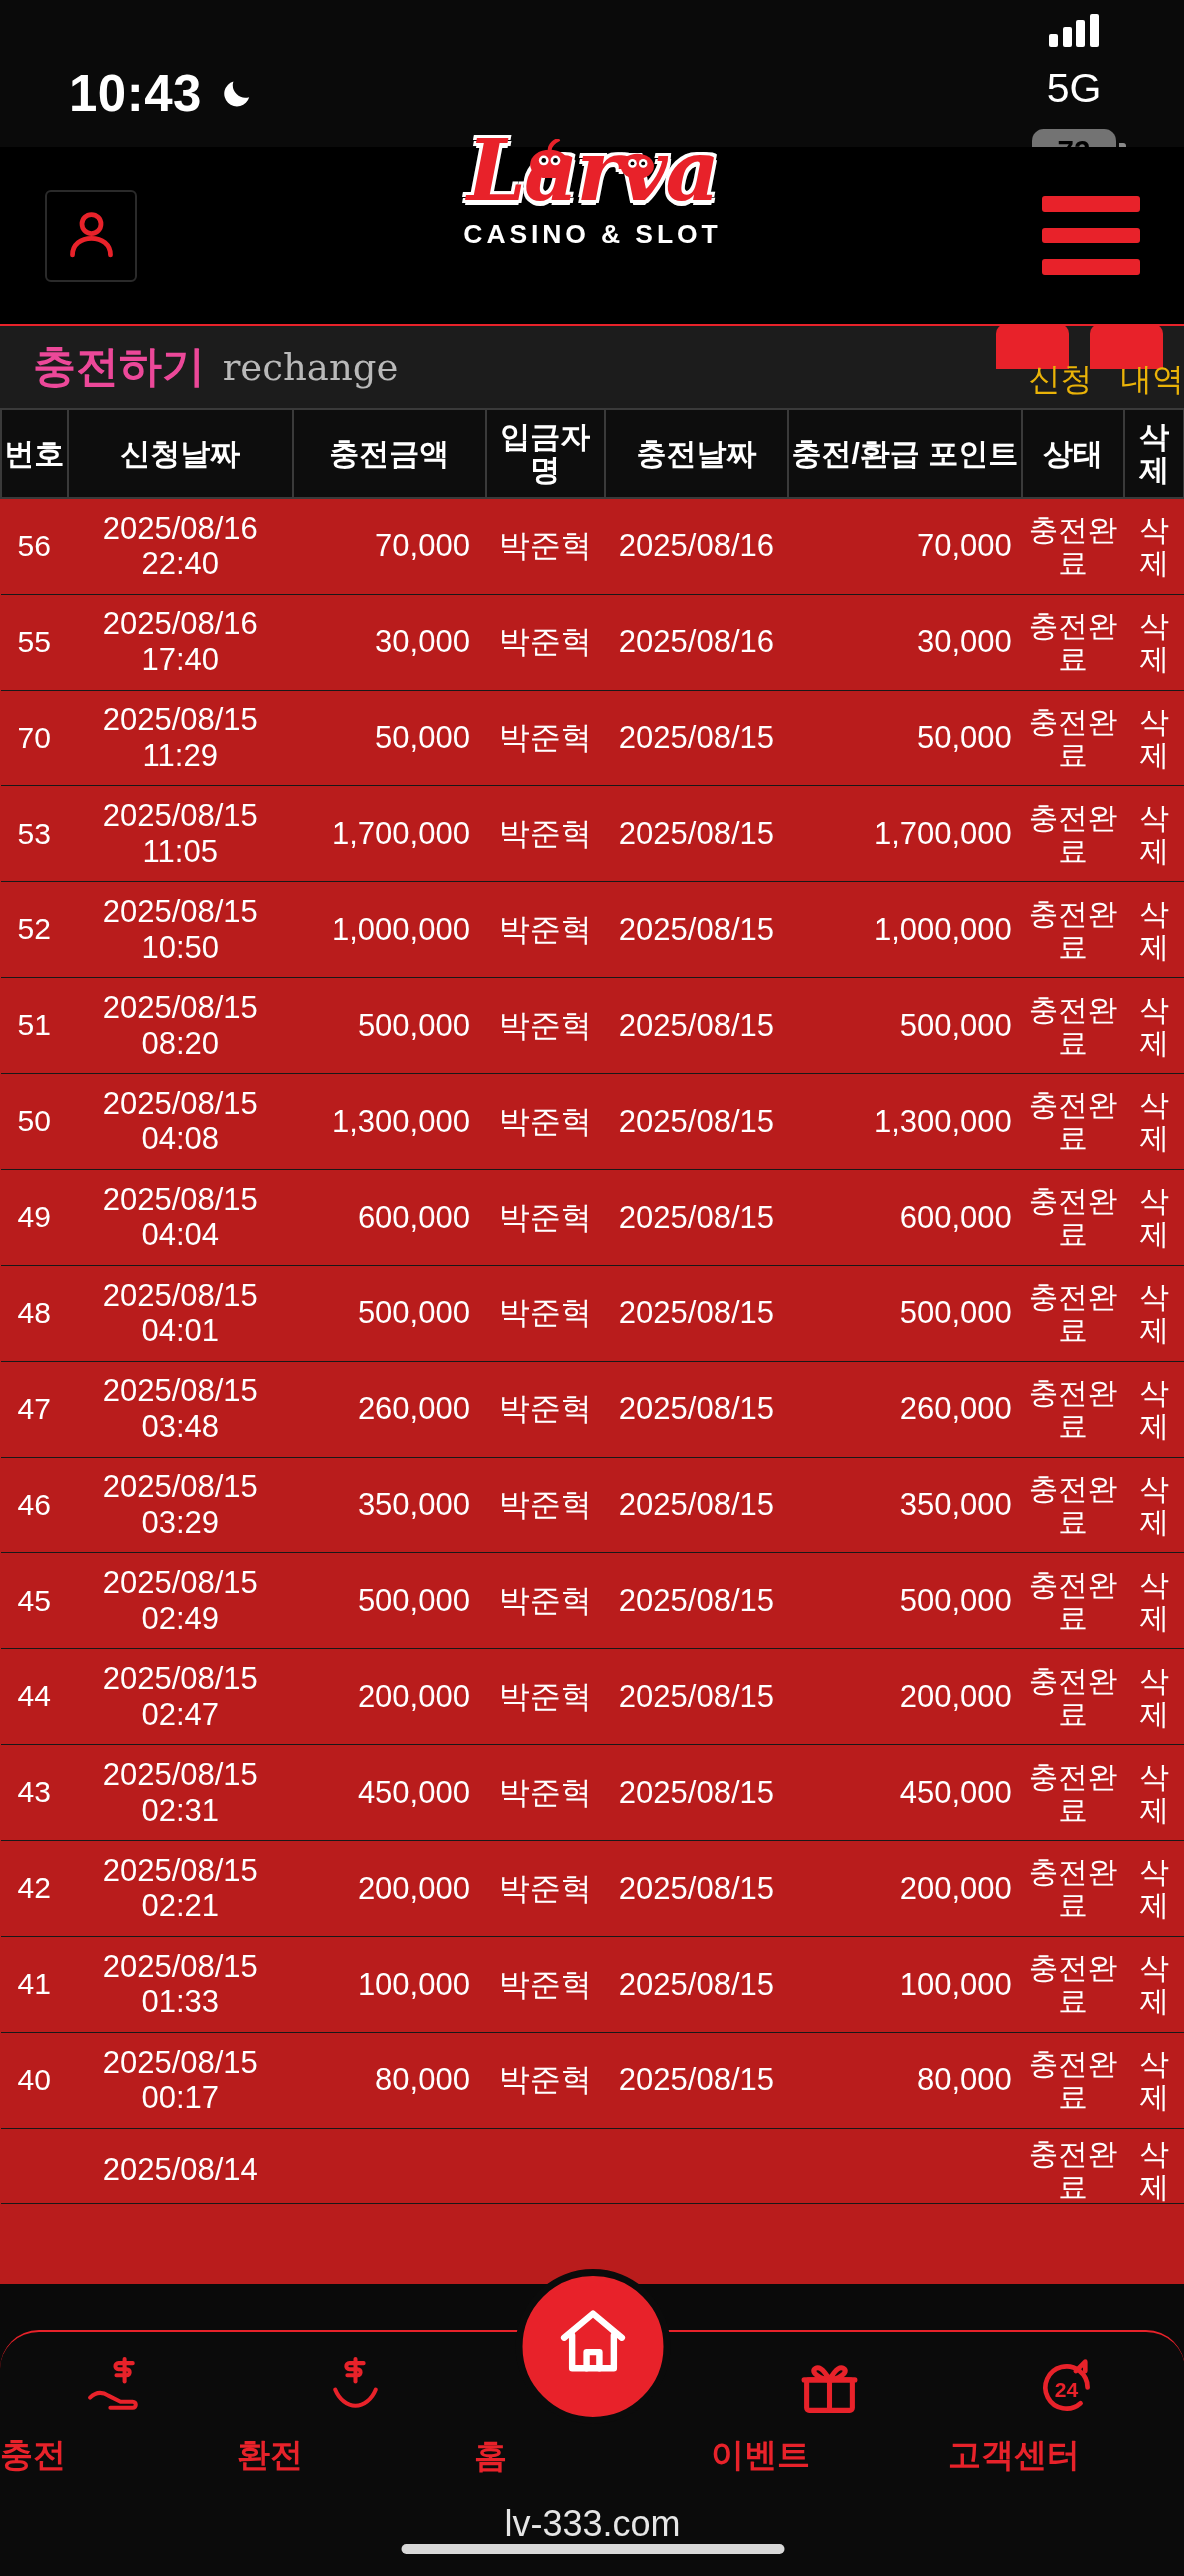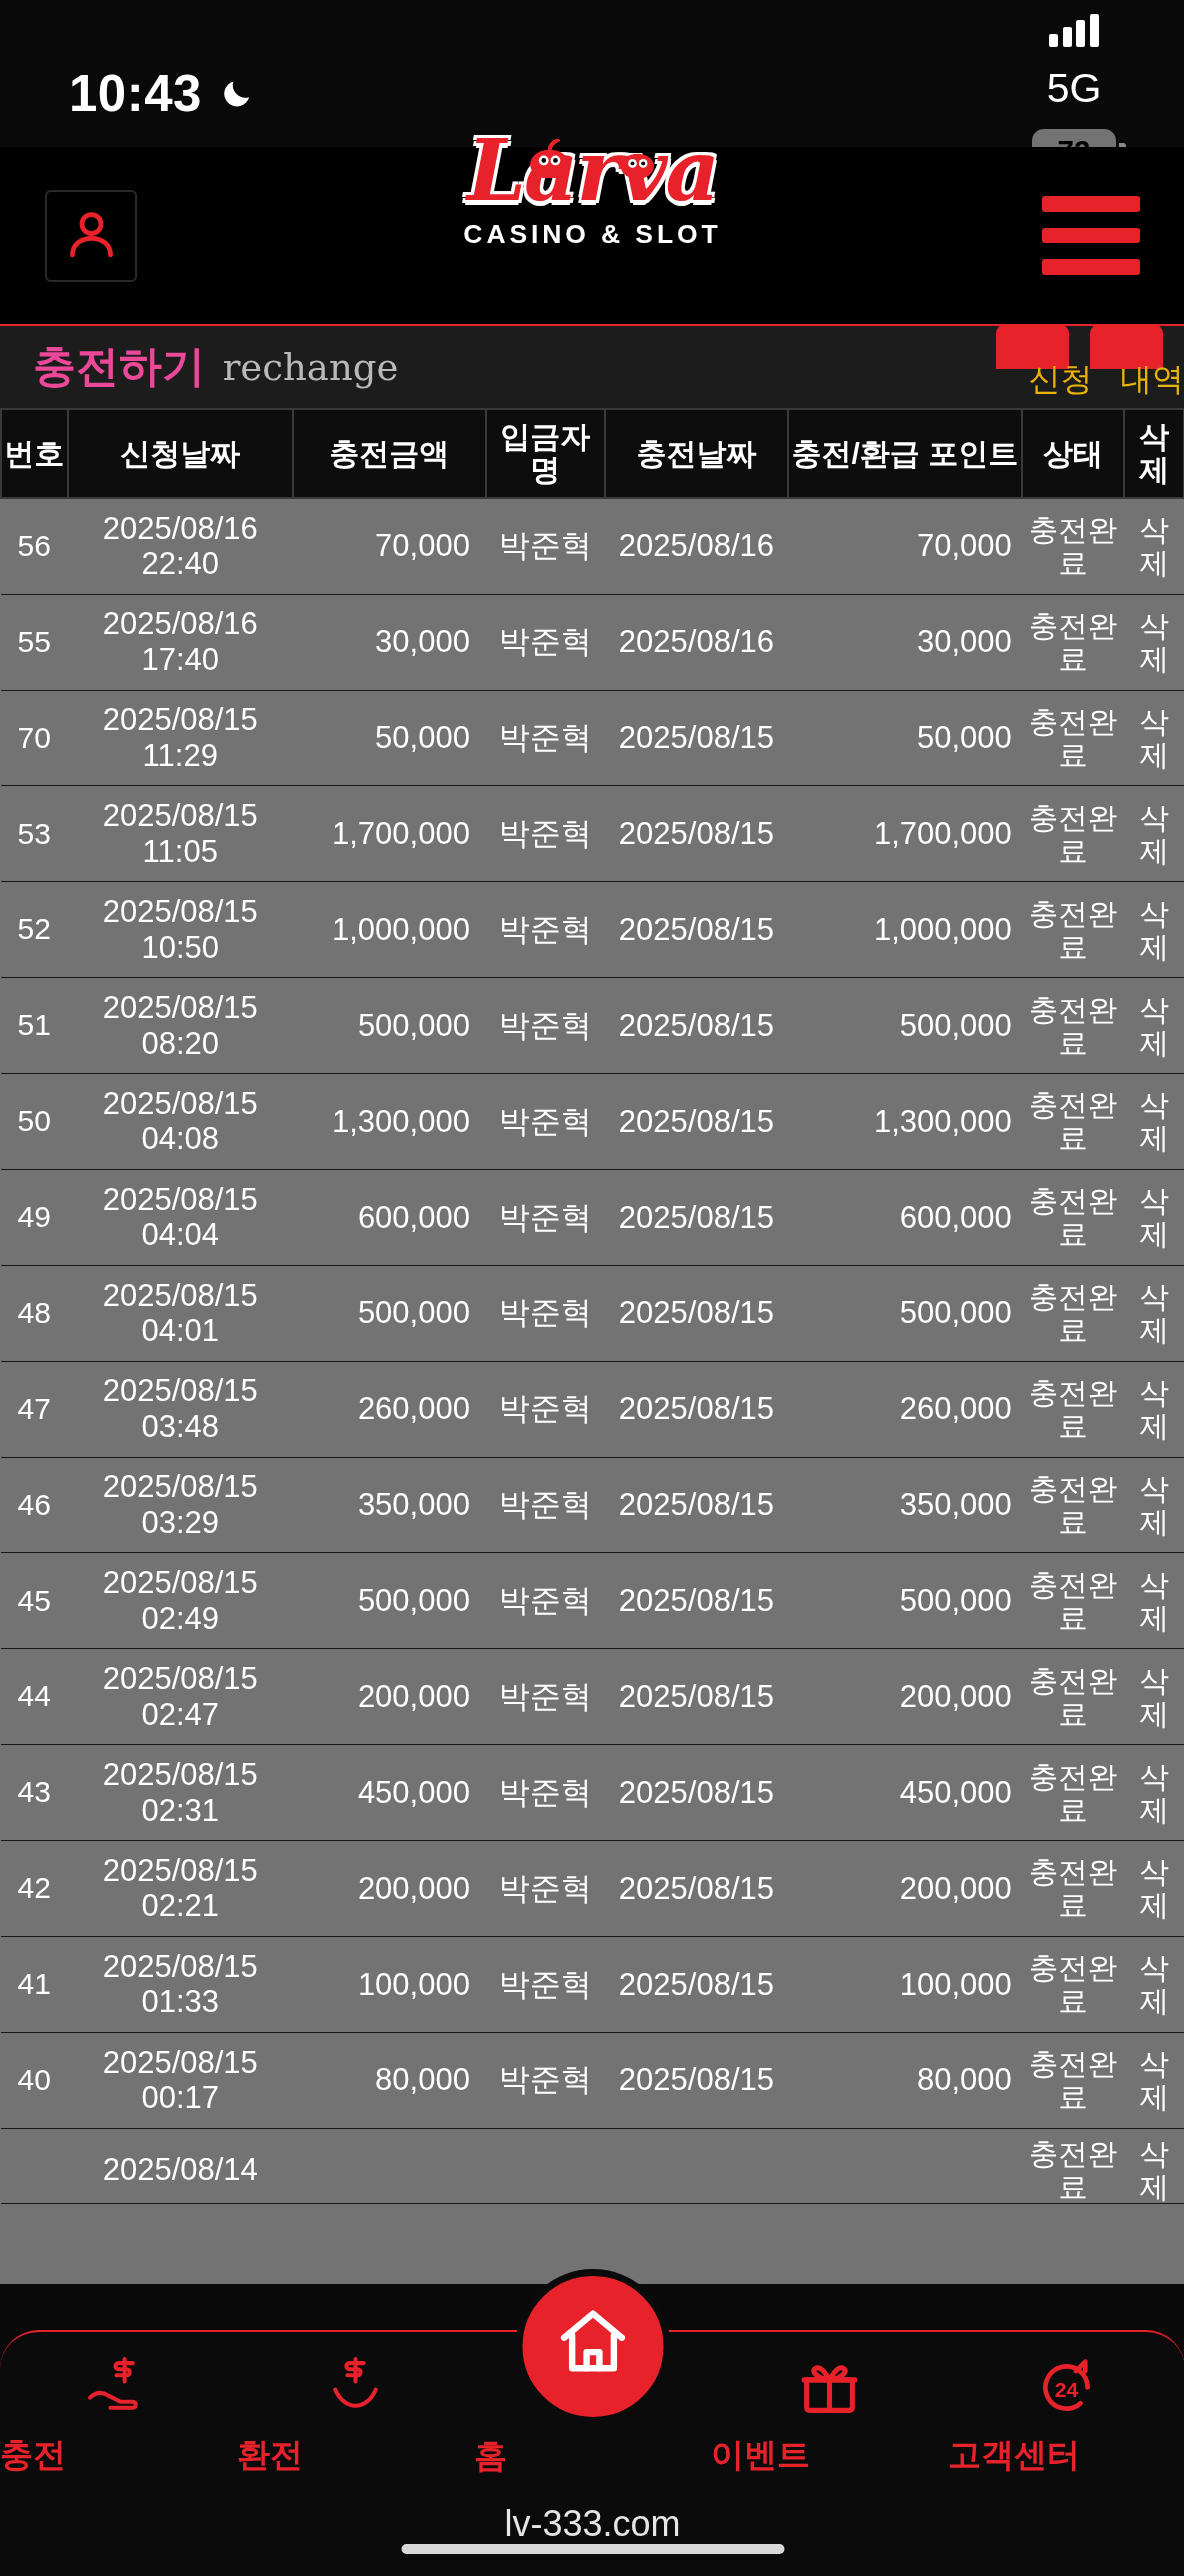--- a/index.html
+++ b/index.html
@@ -202,21 +202,21 @@
     right: 1px;
     bottom: 5.9px;
     display: flex;
     gap: 27.5px;
     font-size: 32px;
     color: #eab308;
   }
 
   
   .table-wrap {
-    background: #737373;
+    background: #b91c1c;
     height: 1876px;
     overflow: hidden;
   }
   table {
     width: 100%;
     border-collapse: collapse;
     table-layout: fixed;
   }
   thead th {
     background: #0d0d0d;

